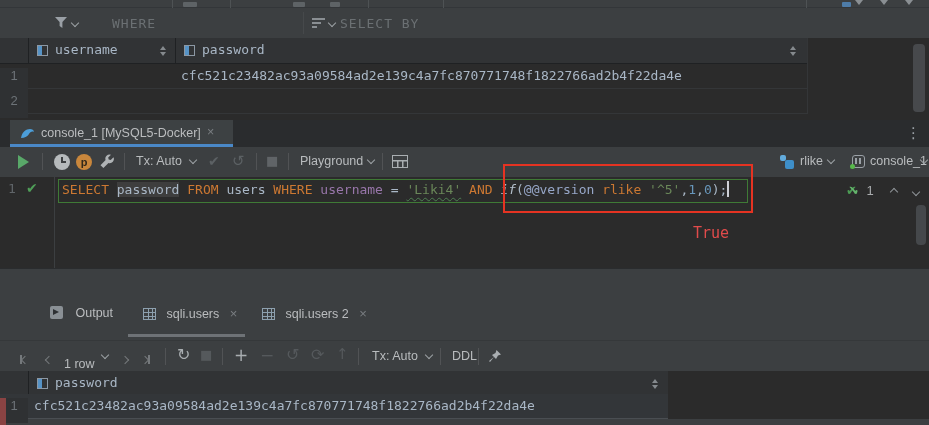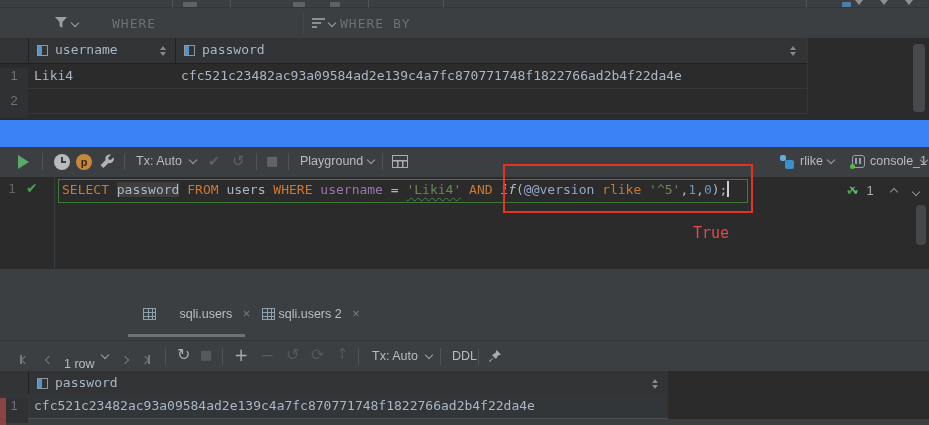--- a/index.html
+++ b/index.html
@@ -146,21 +146,21 @@
     </svg>
     <i class="abs cv down" style="left:72px;top:12px"></i>
     <span class="abs mono filter-label" style="left:112px">WHERE</span>
     <span class="abs filter-div"></span>
     <span class="abs orderby-lines" style="left:312px;top:10px;width:13px">
       <i style="width:13px"></i>
         <i style="width:9px"></i>
         <i style="width:5px"></i>
     </span>
     <i class="abs cv down" style="left:329px;top:12px"></i>
-    <span class="abs mono filter-label" style="left:340px">WHERE BY</span>
+    <span class="abs mono filter-label" style="left:340px">SELECT BY</span>
   </div>
 
   <div class="abs grid-area">
     <div class="g-header" style="left:0;top:0;width:28px"></div>
     <div class="g-header" style="left:28px;top:0;width:147px;border-left:1px solid #1F2123">
       <span class="col-icon" style="position:absolute;left:8px;top:7px">
           <i></i>
         </span>
       <span class="g-cell mono" style="left:26px;top:4px">username</span>
       <span class="sort" style="position:absolute;left:130px;top:7px"></span>
@@ -168,31 +168,41 @@
     <div class="g-header" style="left:175px;top:0;width:632px;border-left:1px solid #1F2123">
       <span class="col-icon" style="position:absolute;left:8px;top:7px">
           <i></i>
         </span>
       <span class="g-cell mono" style="left:26px;top:4px">password</span>
       <span class="sort" style="position:absolute;left:613px;top:7px"></span>
     </div>
 
     <div class="abs rowline" style="left:0;top:26px;width:807px;height:25px">
       <span class="g-num" style="left:0;top:4px;background:#2F3133;height:25px">1</span>
-      <span class="g-cell mono" style="left:34px;top:4px;width:138px">Liki4</span>
       <span class="g-cell mono" style="left:181px;top:4px;width:624px">cfc521c23482ac93a09584ad2e139c4a7fc870771748f1822766ad2b4f22da4e</span>
     </div>
 
     <div class="abs rowline" style="left:0;top:51px;width:807px;height:25px">
       <span class="g-num" style="left:0;top:4px;background:#2F3133;height:25px">2</span>
     </div>
     <i class="abs" style="left:807px;top:0;width:1px;height:76px;background:#343638"></i>
     <span class="vscroll" style="left:913px;top:6px;width:12px;height:68px"></span>
   </div>
 
+  <div class="abs tabstrip">
+    <div class="ed-tab">
+      <svg style="position:absolute;left:10px;top:7px" width="15" height="13" viewBox="0 0 15 13">
+        <path d="M1 11 C2 5 6 2 10 2 C12 2 14 3 14 5 C12 4 10 5 9 7 C8 9 5 11 1 11 Z" fill="#4C9ED9"></path>
+      </svg>
+      <span style="position:absolute;left:31px;top:6px">console_1 [MySQL5-Docker]</span>
+      <span style="position:absolute;left:197px;top:5px;color:#7A7E82">×</span>
+      <i class="underline"></i>
+    </div>
+    <span class="kebab glyph">⋮</span>
+  </div>
 
   <div class="abs ctoolbar">
     <i class="play-tri" style="left:18px;top:8px"></i>
     <i class="sep" style="left:42px;top:6px"></i>
     <span class="clock" style="left:54px;top:7px"></span>
     <span class="p-badge" style="left:76px;top:7px">p</span>
     <svg style="position:absolute;left:99px;top:7px" width="16" height="16" viewBox="0 0 16 16">
       <path d="M14.5 3.2 l-2.8 2.8 -2 -0.5 -0.5 -2 2.8 -2.8 a4.2 4.2 0 0 0 -5.4 5.4 L1.5 11.2 l2.9 2.9 5.1 -5.1 a4.2 4.2 0 0 0 5 -5.8 Z" fill="#AFB3B5"></path>
     </svg>
     <i class="sep" style="left:124px;top:6px"></i>
@@ -234,29 +244,33 @@
     <div class="result-widget">
       <span class="dblcheck">✔<span class="c2">✔</span></span>
       <span style="margin-left:4px">1</span>
       <i class="cv up" style="margin-left:14px;border-color:#8F9498"></i>
       <i class="cv down" style="margin-left:12px;border-color:#8F9498"></i>
     </div>
     <span class="vscroll" style="left:916px;top:28px;width:10px;height:40px;background:#45484B"></span>
   </div>
 
   <div class="abs bottom-band">
+    <div class="btab" style="left:50px">
+      <span class="out-icon"></span>
+      <span style="margin-left:9px">Output</span>
+    </div>
     <div class="btab" style="left:143px">
       <span class="tbl-icon"></span>
-      <span style="margin-left:20px">sqli.users</span>
+      <span style="margin-left:7px">sqli.users</span>
       <span class="tab-close">×</span>
     </div>
     <i class="tab-underline"></i>
     <div class="btab" style="left:262px">
       <span class="tbl-icon"></span>
-      <span style="">sqli.users 2</span>
+      <span style="margin-left:7px">sqli.users 2</span>
       <span class="tab-close">×</span>
     </div>
   </div>
 
   <div class="abs btoolbar">
     <span style="left:20px;top:11px"><i class="navbar"></i><i class="cv down cvn" style="transform:rotate(135deg)"></i></span>
     <span style="left:46px;top:11px"><i class="cv down cvn" style="transform:rotate(135deg)"></i></span>
     <span class="toolbar-label" style="left:64px;top:16px">1 row</span>
     <i class="cv down" style="left:102px;top:11px"></i>
     <span style="left:122px;top:11px"><i class="cv down cvn" style="transform:rotate(-45deg)"></i></span>

